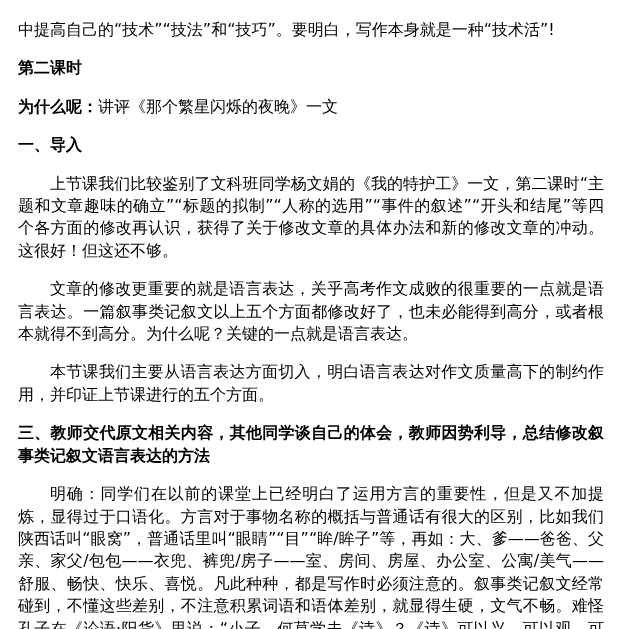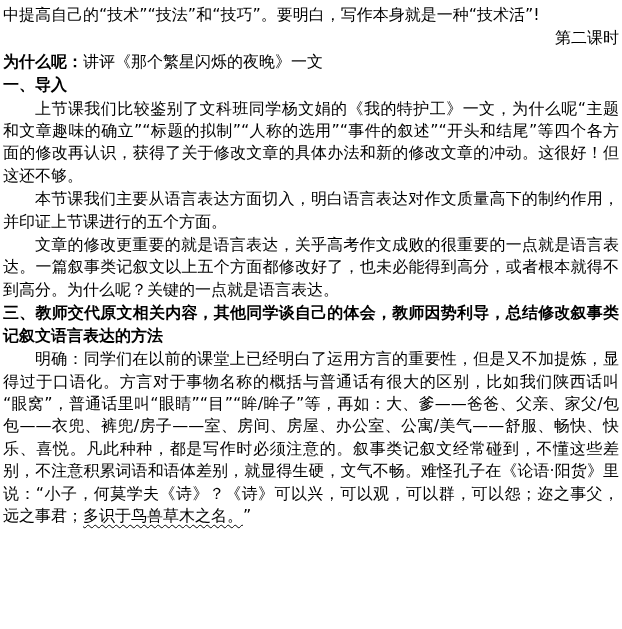--- a/index.html
+++ b/index.html
@@ -13,27 +13,27 @@
     box-sizing: border-box;
     padding: 3px 2px 4px 2px;
     background: #ffffff;
     color: #000000;
     font-family: "DejaVu Sans", sans-serif;
     font-size: 16px;
     line-height: 22.4px;
     text-align: justify;
   }
   .page p {
-    margin: 1px;
+    margin: 16px;
     padding: 0;
   }
   .bold { font-weight: bold; }
   .title {
-    text-align: right;
-    font-weight: normal;
+    text-align: left;
+    font-weight: bold;
   }
   .indent { text-indent: 2em; }
   .wavy {
     text-decoration: underline;
     text-decoration-style: wavy;
     text-decoration-thickness: 1px;
     text-underline-offset: 3px;
   }
 </style>
 </head>
@@ -43,25 +43,25 @@
 
   <p>中提高自己的“技术”“技法”和“技巧”。要明白，写作本身就是一种“技术活”!</p>
 
   <p class="title">第二课时</p>
 
   <p><span class="bold">为什么呢：</span><span>讲评《那个繁星闪烁的夜晚》一文</span></p>
 
 
   <p class="bold">一、导入</p>
 
-  <p class="indent">上节课我们比较鉴别了文科班同学杨文娟的《我的特护工》一文，为什么呢“主题和文章趣味的确立”“标题的拟制”“人称的选用”“事件的叙述”“开头和结尾”等四个各方面的修改再认识，获得了关于修改文章的具体办法和新的修改文章的冲动。这很好！但这还不够。</p>
+  <p class="indent">上节课我们比较鉴别了文科班同学杨文娟的《我的特护工》一文，第二课时“主题和文章趣味的确立”“标题的拟制”“人称的选用”“事件的叙述”“开头和结尾”等四个各方面的修改再认识，获得了关于修改文章的具体办法和新的修改文章的冲动。这很好！但这还不够。</p>
+
+  <p class="indent">文章的修改更重要的就是语言表达，关乎高考作文成败的很重要的一点就是语言表达。一篇叙事类记叙文以上五个方面都修改好了，也未必能得到高分，或者根本就得不到高分。为什么呢？关键的一点就是语言表达。</p>
 
   <p class="indent">本节课我们主要从语言表达方面切入，明白语言表达对作文质量高下的制约作用，并印证上节课进行的五个方面。</p>
-
-  <p class="indent">文章的修改更重要的就是语言表达，关乎高考作文成败的很重要的一点就是语言表达。一篇叙事类记叙文以上五个方面都修改好了，也未必能得到高分，或者根本就得不到高分。为什么呢？关键的一点就是语言表达。</p>
 
 
 
   <p class="bold">三、教师交代原文相关内容，其他同学谈自己的体会，教师因势利导，总结修改叙事类记叙文语言表达的方法</p>
 
 
   <p class="indent"><span>明确：同学们在以前的课堂上已经明白了运用方言的重要性，但是又不加提炼，显得过于口语化。方言对于事物名称的概括与普通话有很大的区别，比如我们陕西话叫“眼窝”，普通话里叫“眼睛”“目”“眸/眸子”等，再如：大、爹——爸爸、父亲、家父/包包——衣兜、裤兜/房子——室、房间、房屋、办公室、公寓/美气——舒服、畅快、快乐、喜悦。凡此种种，都是写作时必须注意的。叙事类记叙文经常碰到，不懂这些差别，不注意积累词语和语体差别，就显得生硬，文气不畅。难怪孔子在《论语·阳货》里说：“小子，何莫学夫《诗》？《诗》可以兴，可以观，可以群，可以怨；迩之事父，远之事君；</span><span class="wavy">多识于鸟兽草木之名。</span><span>”</span></p>
 
 </div>
 

